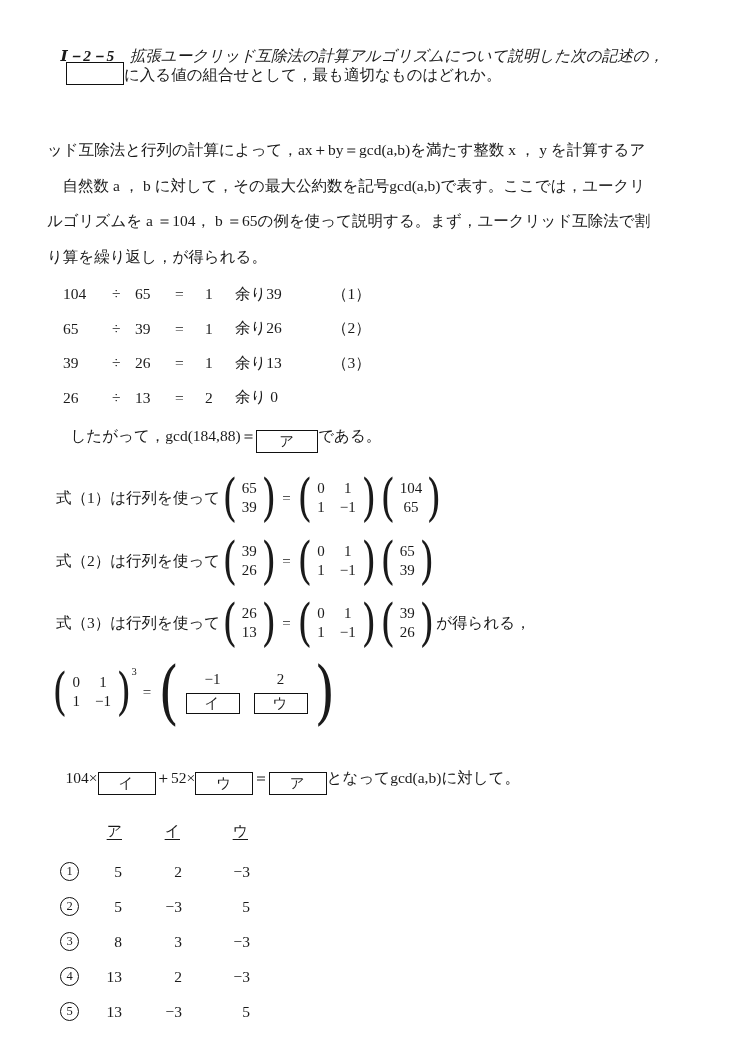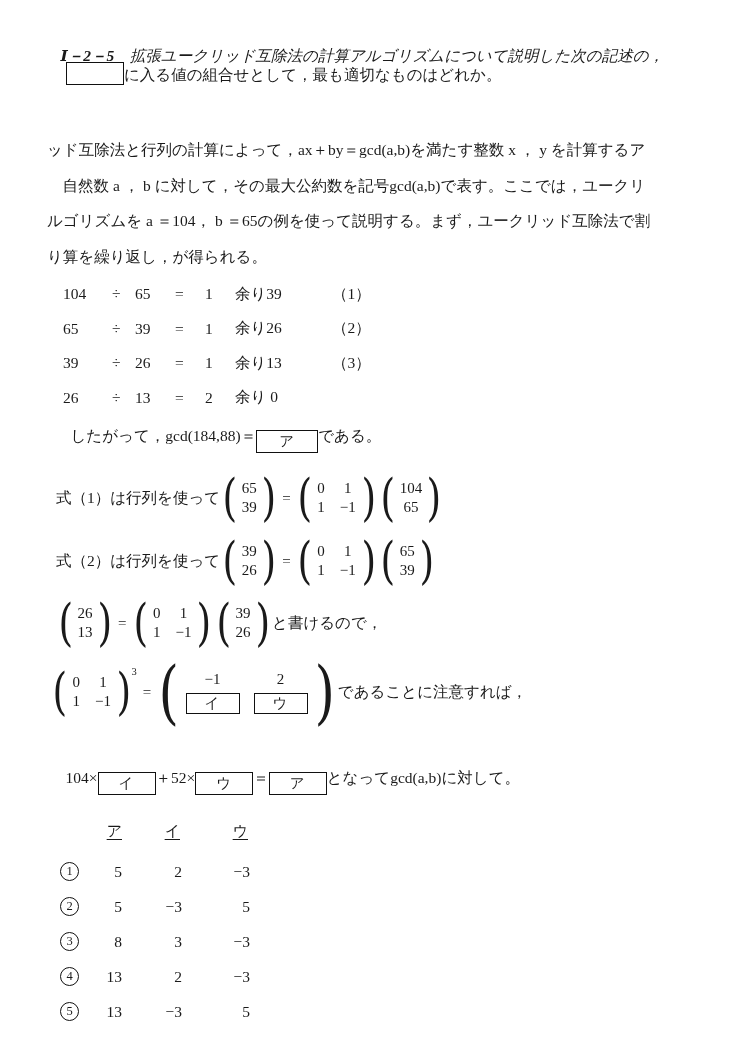--- a/index.html
+++ b/index.html
@@ -205,20 +205,21 @@
       <span class="vcol">
         <span>65</span>
         <span>39</span>
       </span>
       <span class="paren">)</span>
     </span>
     <span class="jp"></span>
   </div>
 
   <div class="abs mrow" style="left:56px; top:600px;">
+    <span class="jp">式（3）は行列を使って</span>
     <span class="mtx">
       <span class="paren">(</span>
       <span class="vcol">
         <span>26</span>
         <span>13</span>
       </span>
       <span class="paren">)</span>
     </span>
     <span class="eqsign">=</span>
     <span class="mtx">
@@ -232,21 +233,21 @@
       <span class="paren">)</span>
     </span>
     <span class="mtx">
       <span class="paren">(</span>
       <span class="vcol">
         <span>39</span>
         <span>26</span>
       </span>
       <span class="paren">)</span>
     </span>
-    <span class="jp">と書けるので，</span>
+    <span class="jp">が得られる，</span>
   </div>
 
   <div class="abs mrow" style="left:50px; top:660px;">
     <span class="mtx">
       <span class="paren">(</span>
       <span class="mgrid">
         <span>0</span>
         <span>1</span>
         <span>1</span>
         <span>−1</span>
@@ -258,21 +259,20 @@
     <span class="mtx">
       <span class="paren big">(</span>
       <span class="mgrid boxes">
         <span>−1</span>
         <span>2</span>
         <span class="blank inmatrix">イ</span>
         <span class="blank inmatrix">ウ</span>
       </span>
       <span class="paren big">)</span>
     </span>
-    <span class="jp">であることに注意すれば，</span>
   </div>
 
   <div class="abs jp" style="left:50px; top:750px;">
     <span>104×</span><span class="blank">イ</span><span>＋52×</span><span class="blank">ウ</span><span>＝</span><span class="blank">ア</span><span>となってgcd(a,b)に対して。</span>
   </div>
 
   <div class="abs" style="left:60px; top:822px;">
     <div class="choices-header">
       <span></span>
       <span class="hdr">ア</span>

